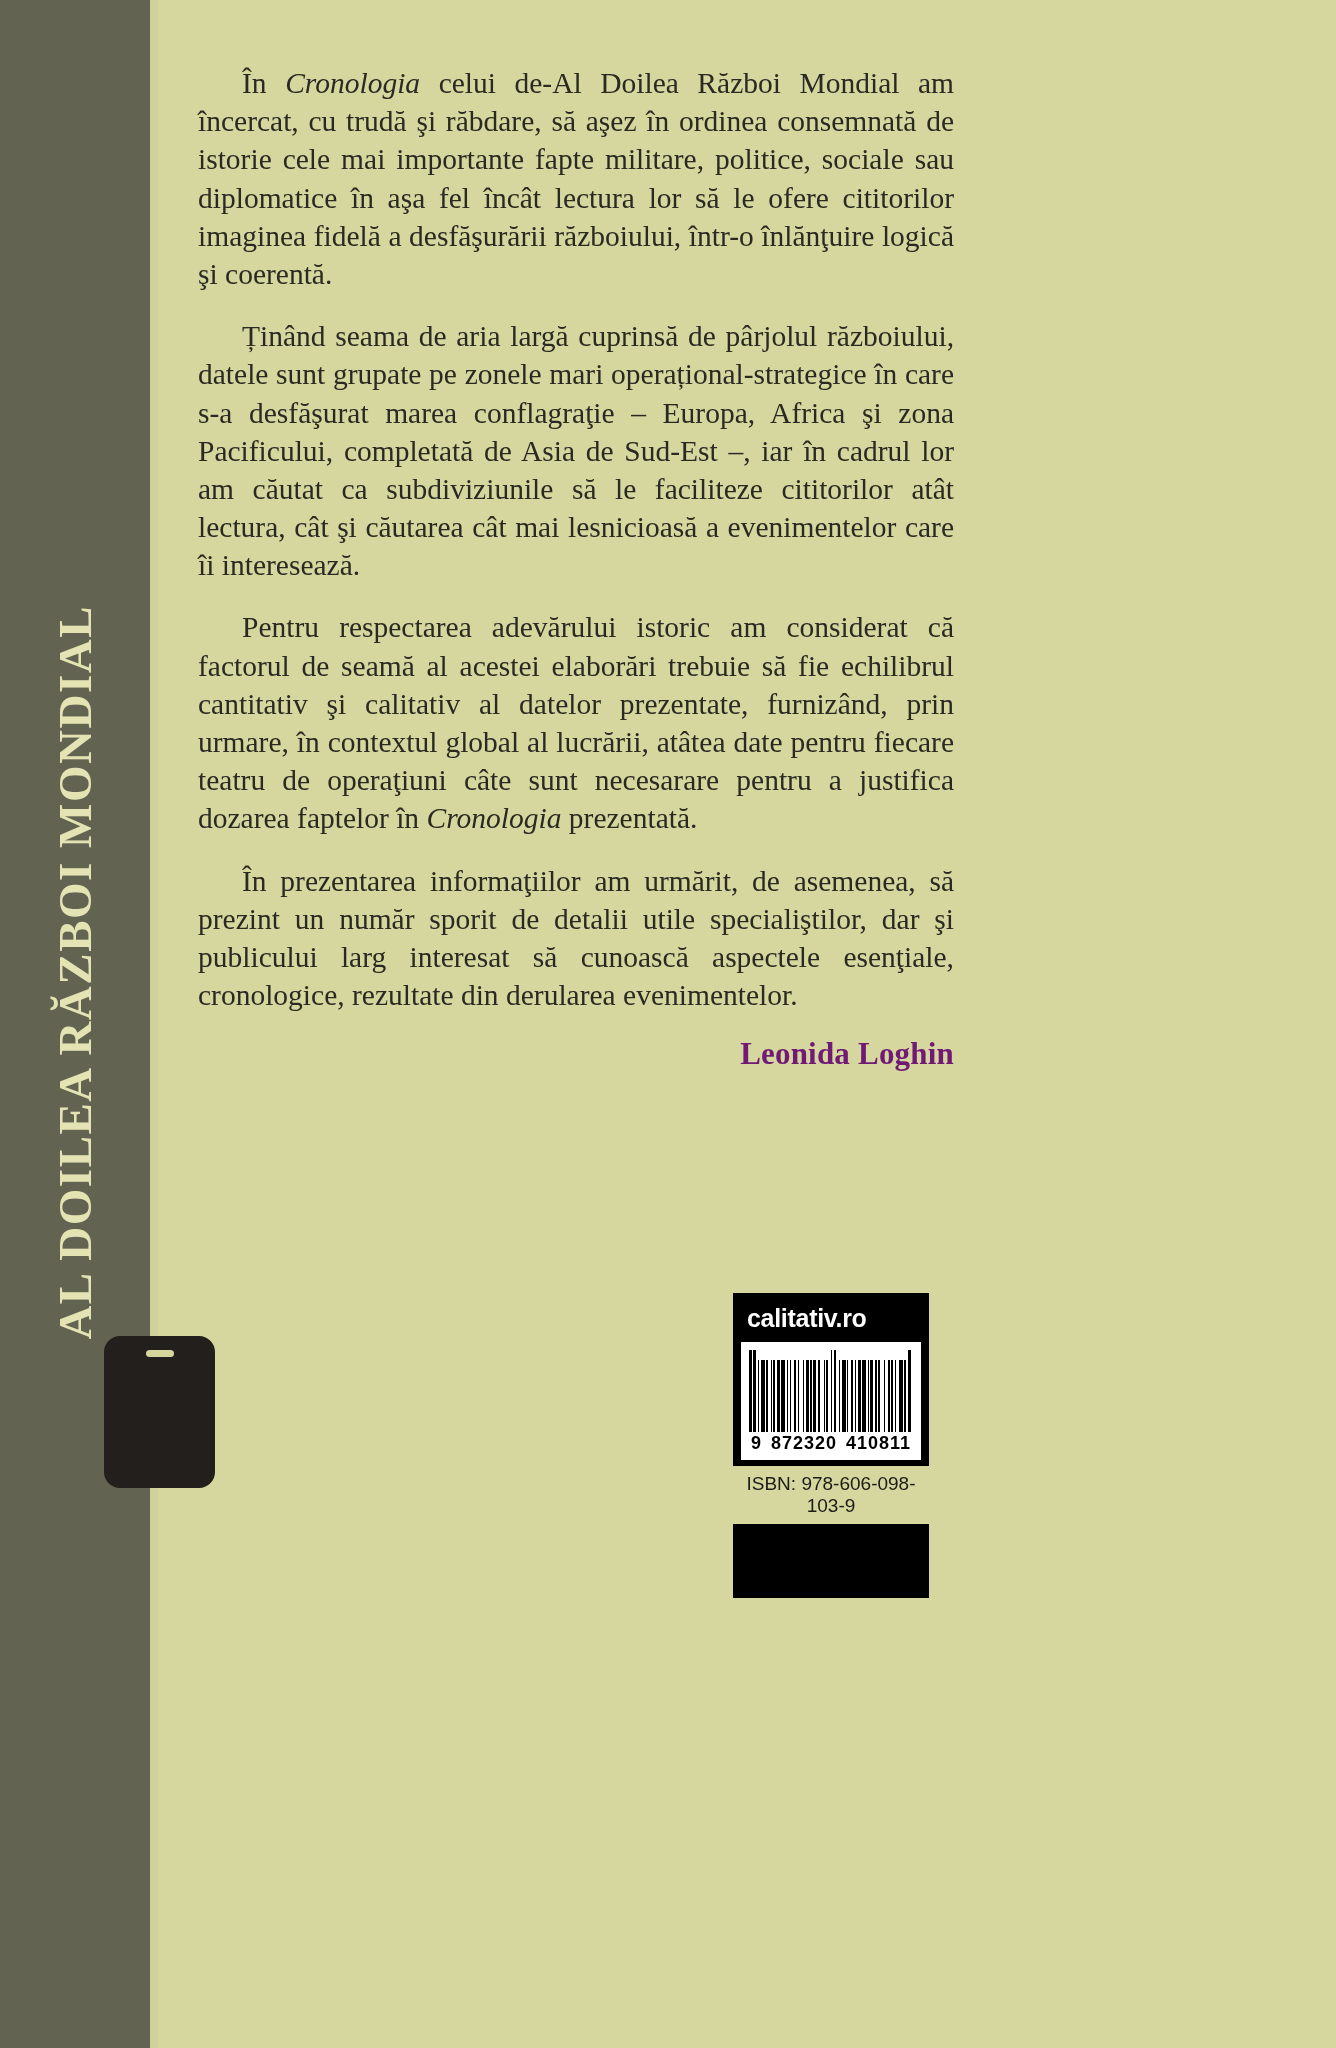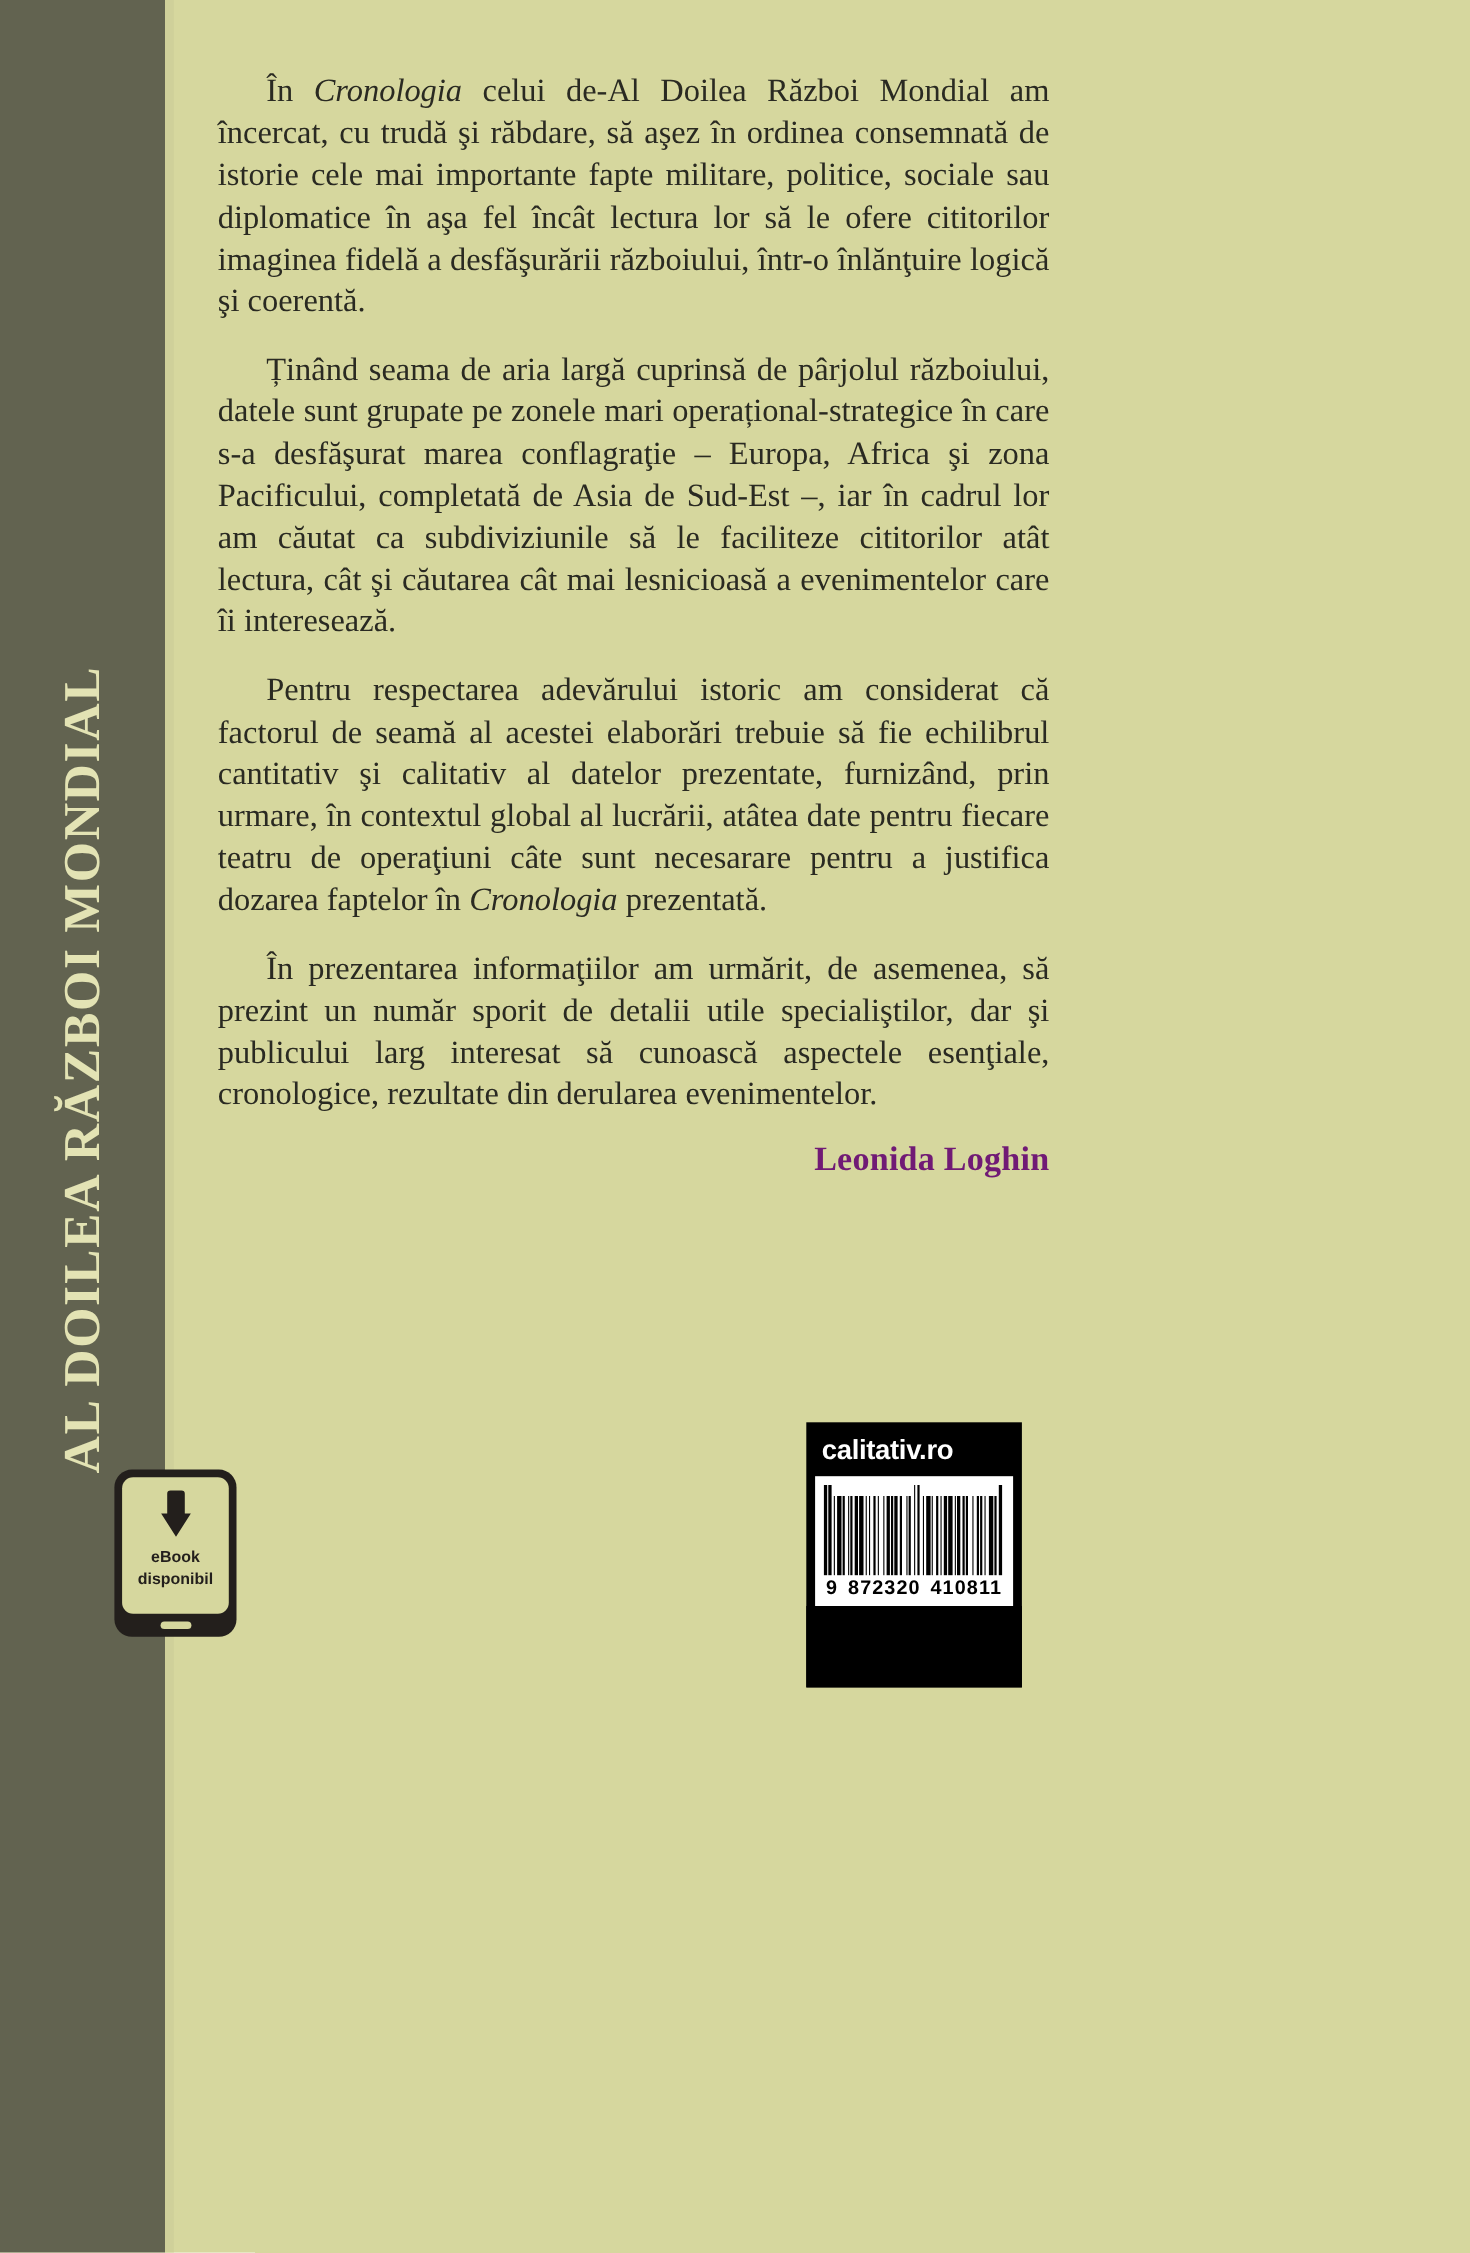--- a/index.html
+++ b/index.html
@@ -203,29 +203,20 @@
     <p><span>Ținând seama de aria largă cuprinsă de pârjolul războiului, datele sunt grupate pe zonele mari operațional-strategice în care s-a desfăşurat marea conflagraţie – Europa, Africa şi zona Pacificului, completată de Asia de Sud-Est –, iar în cadrul lor am căutat ca subdiviziunile să le faciliteze cititorilor atât lectura, cât şi căutarea cât mai lesnicioasă a evenimentelor care îi interesează.</span></p>
 
     <p><span>Pentru respectarea adevărului istoric am considerat că factorul de seamă al acestei elaborări trebuie să fie echilibrul cantitativ şi calitativ al datelor prezentate, furnizând, prin urmare, în contextul global al lucrării, atâtea date pentru fiecare teatru de operaţiuni câte sunt necesarare pentru a justifica dozarea faptelor în </span><em>Cronologia</em><span> prezentată.</span></p>
 
     <p><span>În prezentarea informaţiilor am urmărit, de asemenea, să prezint un număr sporit de detalii utile specialiştilor, dar şi publicului larg interesat să cunoască aspectele esenţiale, cronologice, rezultate din derularea evenimentelor.</span></p>
 
     <div class="signature">Leonida Loghin</div>
   </div>
 
   <div class="ebook-badge">
-    <div class="ebook-screen">
-      <svg class="ebook-arrow" viewBox="0 0 30 46">
-        <path d="M10 2 h10 a3 3 0 0 1 3 3 v18 h5.5 L15 44 L1.5 23 H7 V5 a3 3 0 0 1 3 -3 z" fill="#231f1c"></path>
-      </svg>
-      <div class="ebook-lines">
-        <div>eBook</div>
-        <div>disponibil</div>
-      </div>
-    </div>
     <div class="ebook-home"></div>
   </div>
 
   <div class="barcode-block">
     <div class="publisol">calitativ.ro</div>
     <div class="barcode-white">
       <div class="bars" id="bars">
           <div class="bar" style="width: 3px; height: 82px; background: rgb(0, 0, 0);"></div>
           <div class="bar" style="width: 1px; height: 82px; background: transparent;"></div>
           <div class="bar" style="width: 3px; height: 82px; background: rgb(0, 0, 0);"></div>
@@ -306,16 +297,17 @@
           <div class="bar" style="width: 2px; height: 82px; background: transparent;"></div>
           <div class="bar" style="width: 3px; height: 82px; background: rgb(0, 0, 0);"></div>
           <div class="bar" style="width: 1px; height: 82px; background: transparent;"></div>
         </div>
       <div class="barcode-digits">
         <span>9</span>
         <span>872320</span>
         <span>410811</span>
       </div>
     </div>
+    <div class="isbn-line">ISBN: 978-606-098-103-9</div>
     <div class="barcode-foot"></div>
   </div>
 
 </div>
 
 </body></html>

